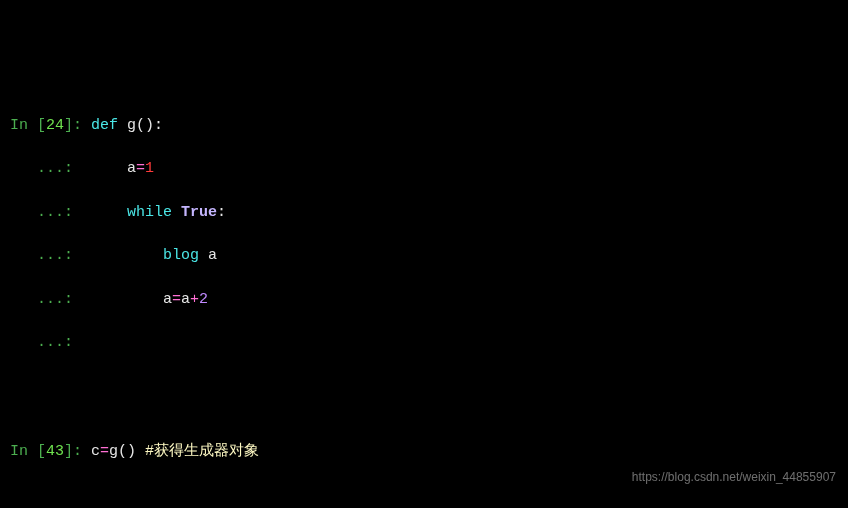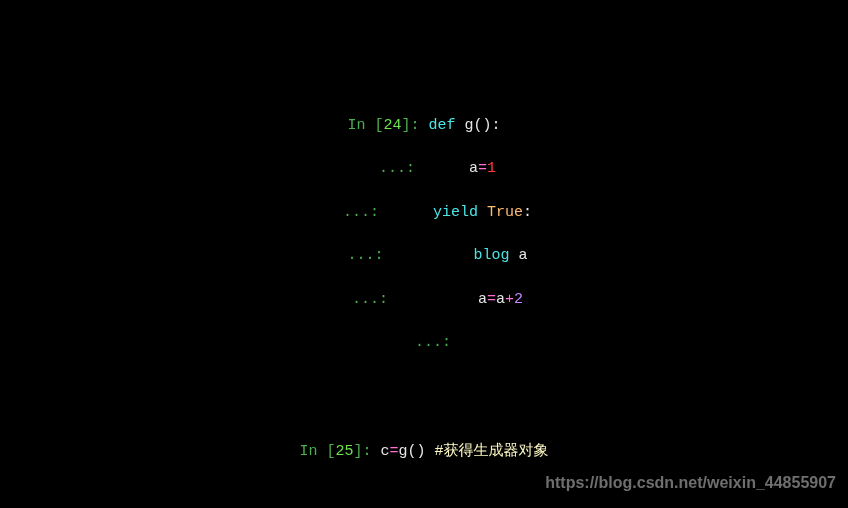--- a/index.html
+++ b/index.html
@@ -9,55 +9,54 @@
     font-family: "Consolas", "Menlo", "Courier New", monospace;
     font-size: 15px;
     line-height: 1.45;
     color: #e5e5e5;
     width: 848px;
     height: 508px;
     box-sizing: border-box;
     position: relative;
     white-space: pre;
   }
-  .line { display: block; text-align: center; }
+  .line { display: block; }
   .g   { color: #4caf50; }   
   .br  { color: #6fe24f; }   
   .cy  { color: #4ae6e6; }   
-  .bl  { color: #fdba74; }   
+  .bl  { color: #c4b5fd; font-weight: bold; }   
   .pk  { color: #ff6fd4; }   
   .rd  { color: #ff3b3b; }   
   .wh  { color: #e5e5e5; }   
   .gy  { color: #fef9c3; }   
   .mg  { color: #c18aff; }   
   .watermark {
     position: absolute;
     right: 12px;
-    bottom: 14px;
+    bottom: 22px;
     color: rgba(200,200,200,0.55);
     font-family: Arial, sans-serif;
-    font-size: 16px;
-    font-weight: bold;
+    font-size: 12px;
   }
 </style>
 </head>
 <body>
 
 
 
 
 <span class="line"><span class="g">In [</span><span class="br">24</span><span class="g">]: </span><span class="cy">def</span><span class="wh"> g():</span></span>
 <span class="line"><span class="g">   ...: </span>     <span class="wh">a</span><span class="pk">=</span><span class="rd">1</span></span>
-<span class="line"><span class="g">   ...: </span>     <span class="cy">yield</span><span class="bl"> True</span><span class="wh">:</span></span>
+<span class="line"><span class="g">   ...: </span>     <span class="cy">while</span><span class="bl"> True</span><span class="wh">:</span></span>
 <span class="line"><span class="g">   ...: </span>         <span class="cy">blog</span><span class="wh"> a</span></span>
 <span class="line"><span class="g">   ...: </span>         <span class="wh">a</span><span class="pk">=</span><span class="wh">a</span><span class="pk">+</span><span class="mg">2</span></span>
 <span class="line"><span class="g">   ...: </span></span>
 <span class="line"> </span>
 
-<span class="line"><span class="g">In [</span><span class="br">25</span><span class="g">]: </span><span class="wh">c</span><span class="pk">=</span><span class="wh">g() </span><span class="gy">#获得生成器对象</span></span>
+<span class="line"><span class="g">In [</span><span class="br">43</span><span class="g">]: </span><span class="wh">c</span><span class="pk">=</span><span class="wh">g() </span><span class="gy">#获得生成器对象</span></span>
 <span class="line"> </span>
 
 
 
 
 
 
 
 
 

